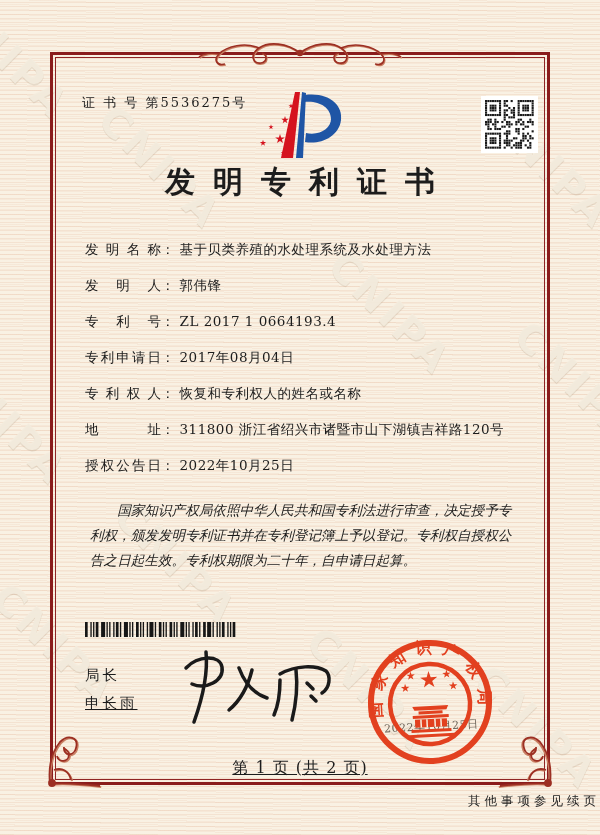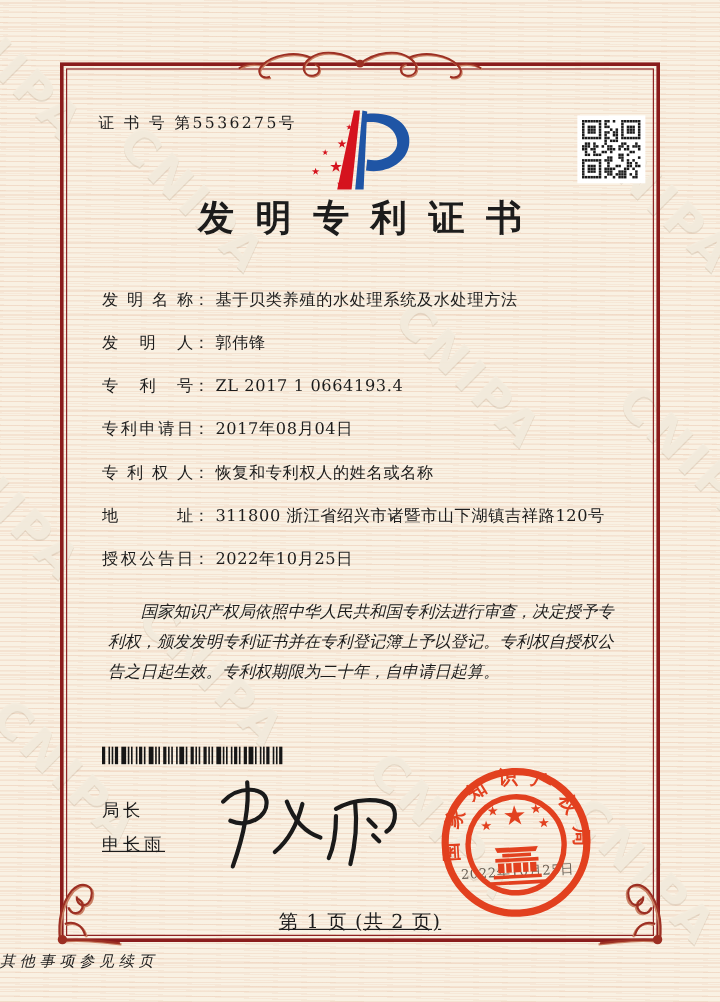--- a/index.html
+++ b/index.html
@@ -48,22 +48,22 @@
   .legal p{margin:18px;text-indent:2em;font-size:13.6px;line-height:25px;font-style:italic;}
   
   .barcode{left:85px;top:622px;width:153px;height:15px;}
   .director-title{left:85px;top:666px;font-family:"DejaVu Sans","Liberation Sans",sans-serif;
       font-size:14.5px;letter-spacing:3px;}
   .director-name{left:85px;top:694px;font-family:"DejaVu Sans","Liberation Sans",sans-serif;
       font-size:14.5px;letter-spacing:3px;text-decoration:underline;}
   .signature{left:168px;top:640px;}
   .seal{left:362px;top:634px;z-index:4;transform:rotate(-3deg);opacity:0.96;}
   .page-num{left:0;top:758px;width:100%;text-align:center;font-size:16px;letter-spacing:1px;text-decoration:underline;}
-  .foot-note{left:0;top:793px;width:100%;text-align:left;font-size:12.5px;
-      letter-spacing:4px;font-style:italic;color:#222;}
+  .foot-note{left:0;top:793px;width:100%;text-align:right;font-size:12.5px;
+      letter-spacing:4px;color:#222;}
   .orn-top{left:195px;top:39px;z-index:3;}
   .orn-bl{left:44px;top:710px;z-index:4;}
   .orn-br{left:496px;top:710px;z-index:4;transform:scaleX(-1);}
   .logo{left:250px;top:86px;}
   .qr{left:481px;top:96px;}
 </style>
 </head>
 <body>
 
 <span class="wm wm1">CNIPA</span>

